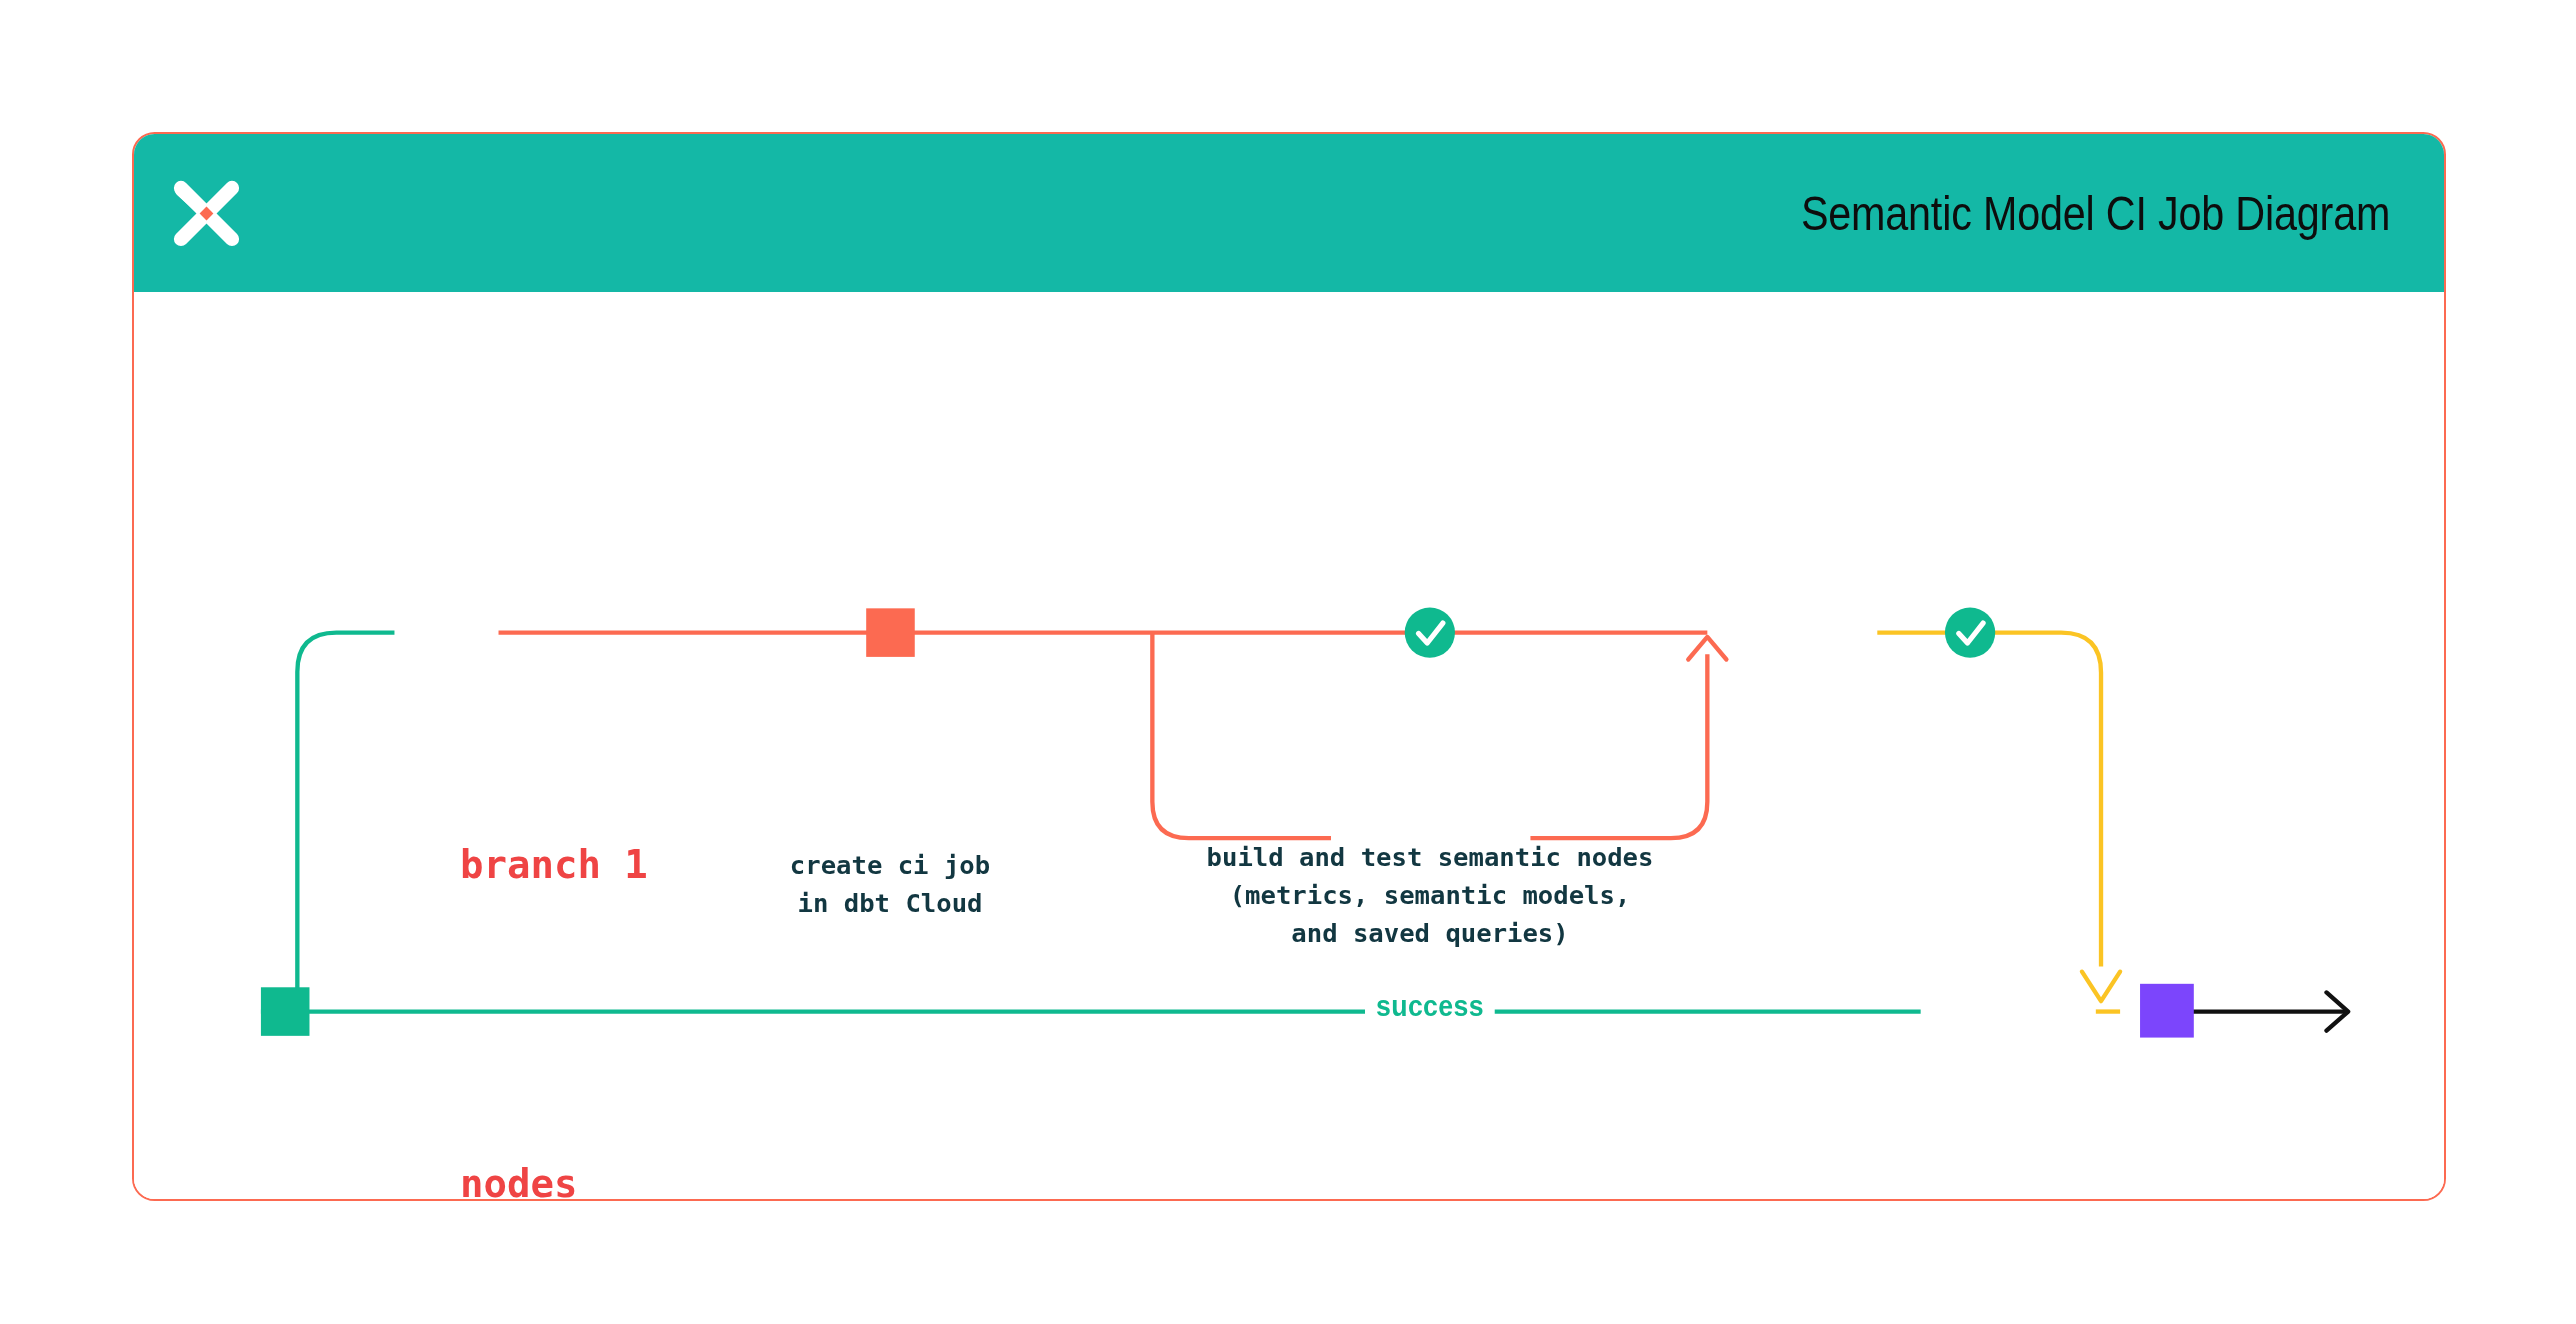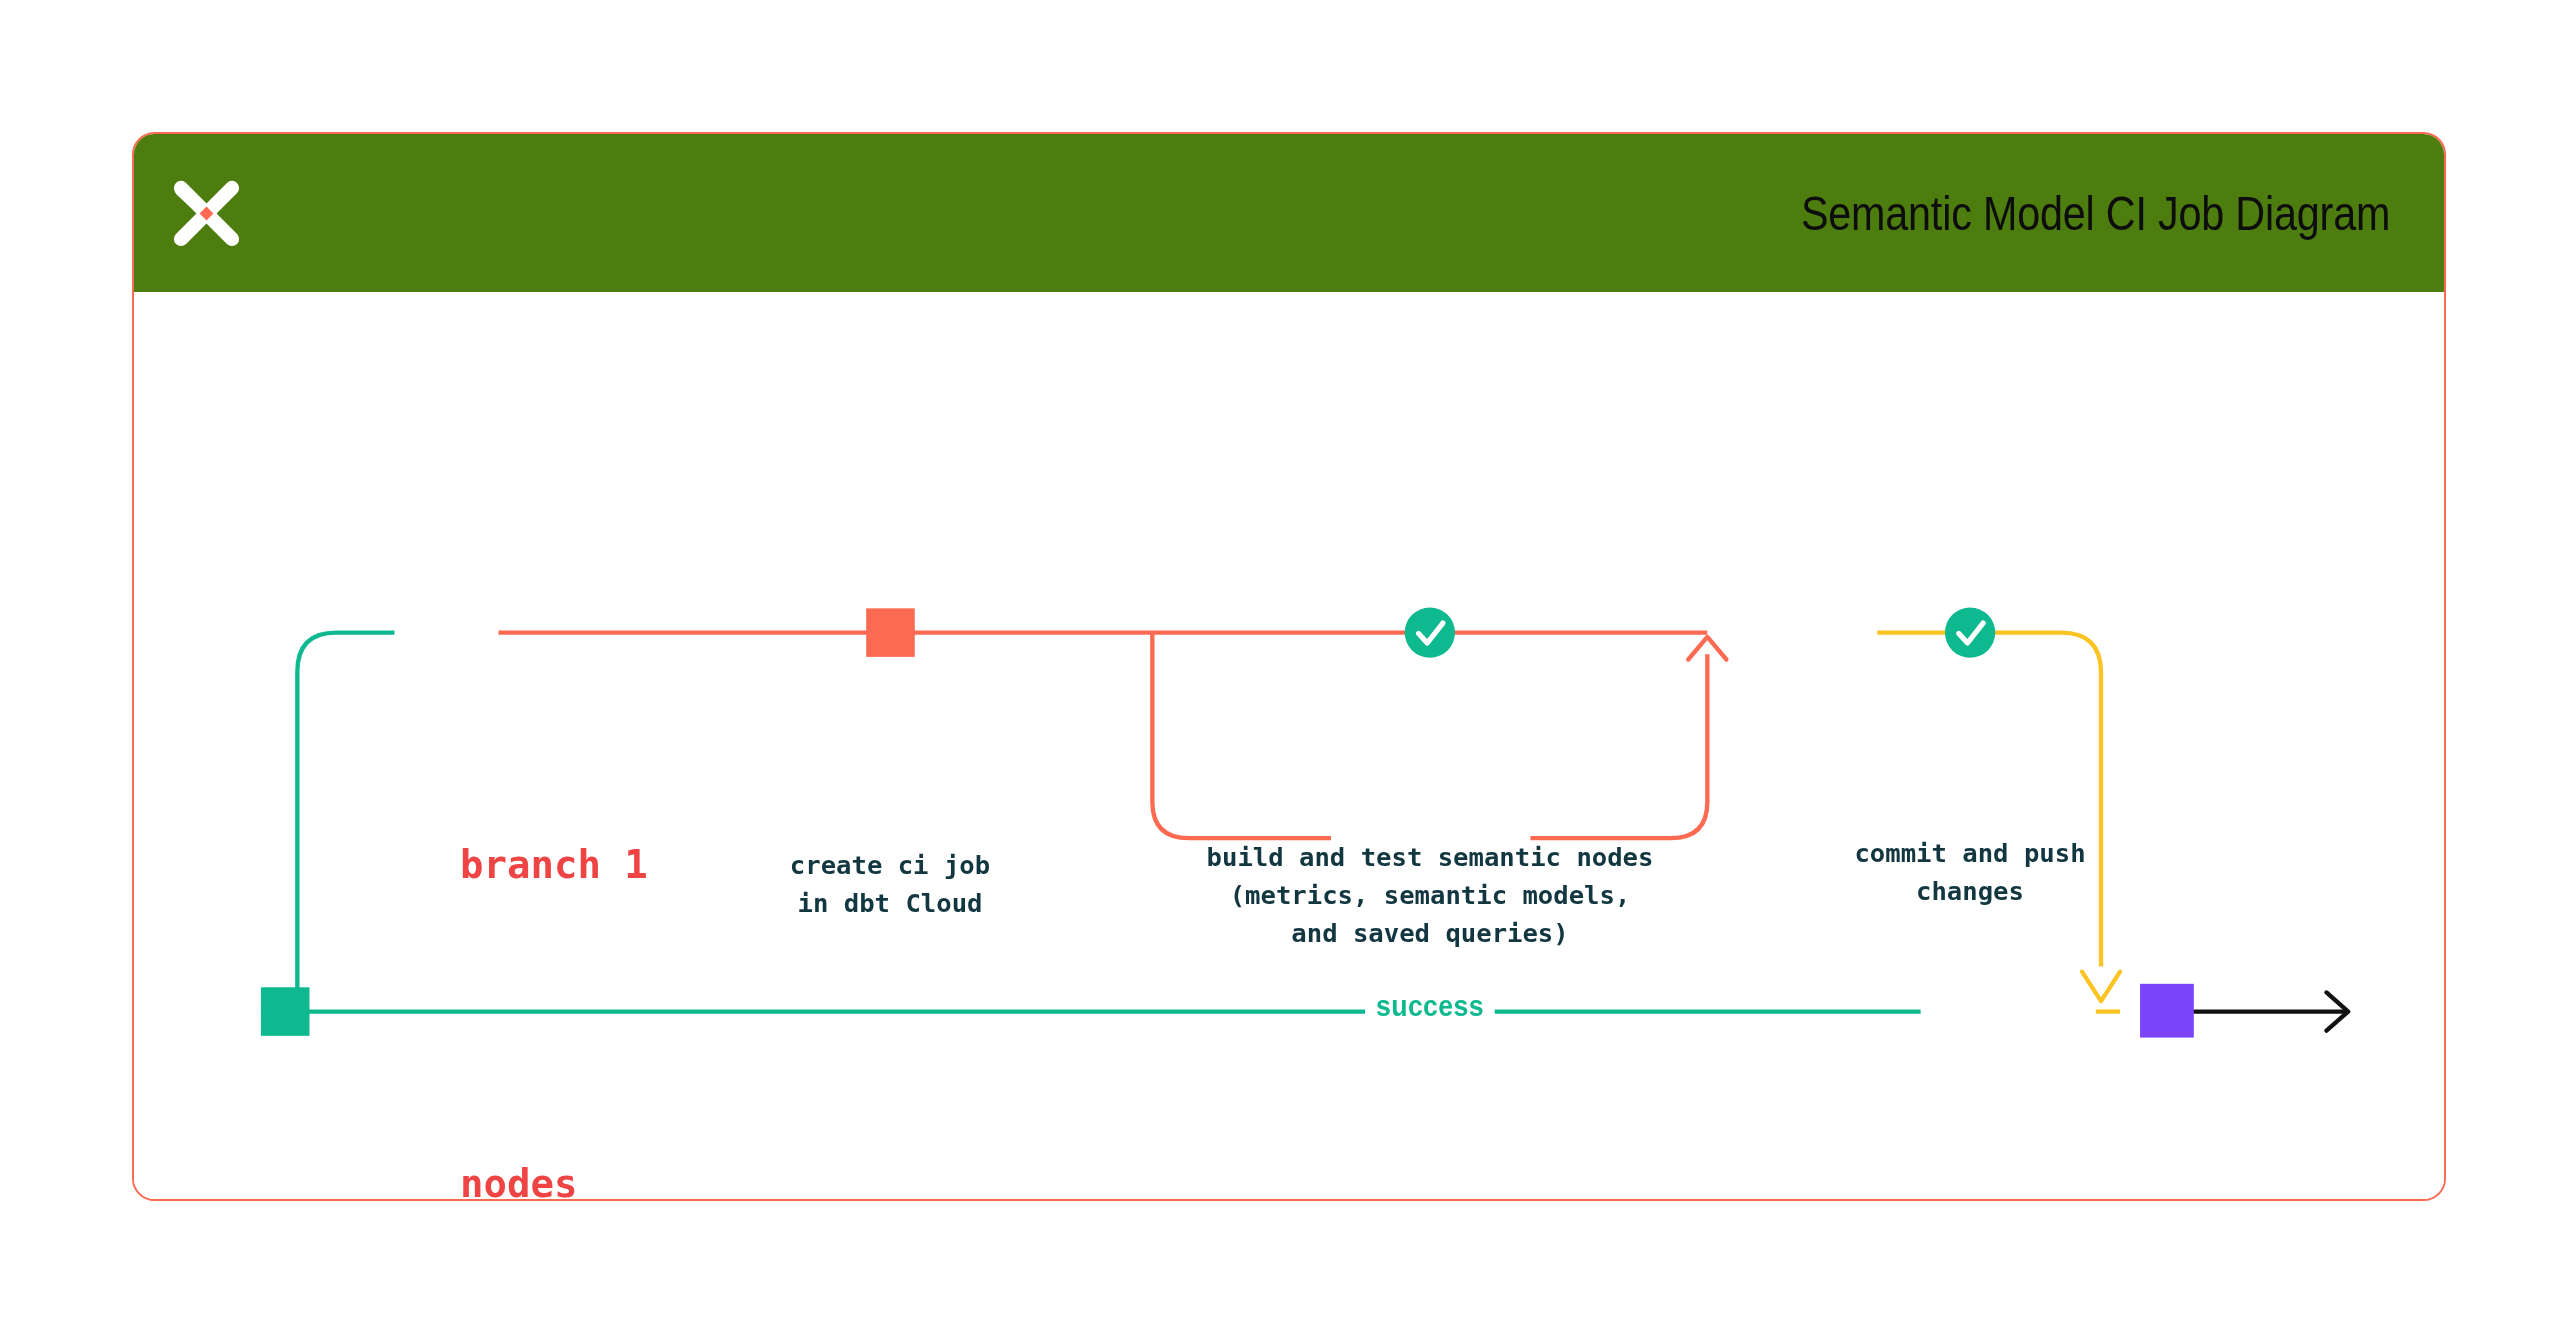--- a/index.html
+++ b/index.html
@@ -34,21 +34,21 @@
     background: #ffffff;
     overflow: hidden;
   }
 
   .card-header {
     position: absolute;
     left: 0;
     top: 0;
     width: 100%;
     height: 158px;
-    background: #4d7c0f;
+    background: #14b8a6;
     display: flex;
     align-items: center;
     justify-content: space-between;
     box-sizing: border-box;
     padding: 0 54px 0 35px;
   }
 
   .brand-logo {
     width: 75px;
     height: 75px;
@@ -220,21 +220,19 @@
 
       <div class="row-label" id="label-main">nodes</div>
 
       <div class="caption" id="cap-create">create ci job
 in dbt Cloud</div>
 
       <div class="caption" id="cap-build">build and test semantic nodes
 (metrics, semantic models,
 and saved queries)</div>
 
-      <div class="caption" id="cap-commit">commit and push
-changes</div>
 
       <div class="edge-label" id="lbl-success">success</div>
 
     </div>
   </div>
 </div>
 
 
 </body></html>

